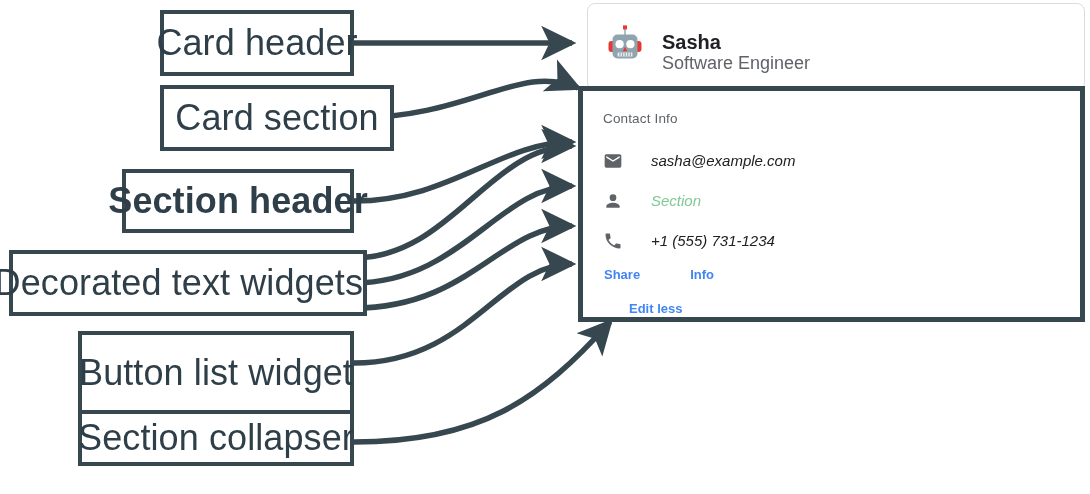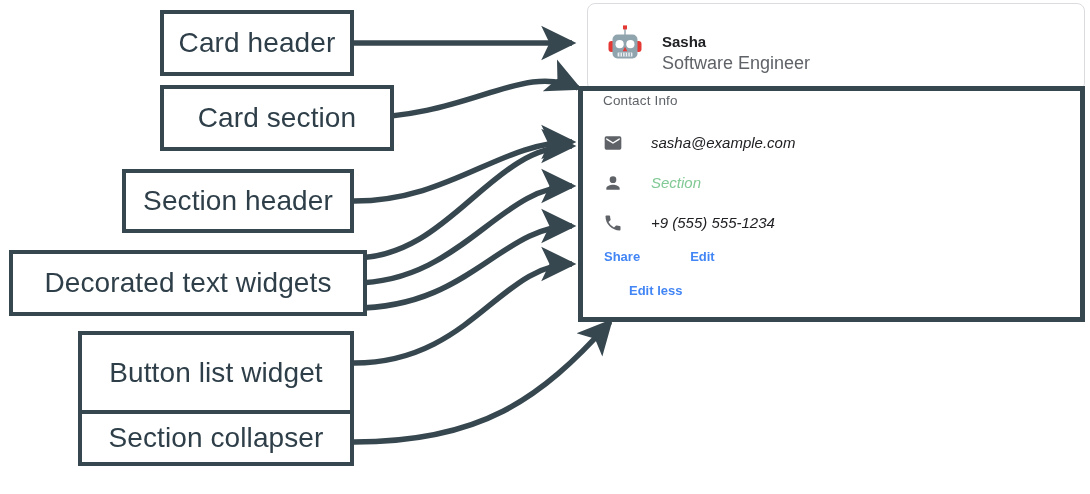--- a/index.html
+++ b/index.html
@@ -22,30 +22,30 @@
     box-sizing:border-box;
     background:#ffffff;
     border:4px solid #37474f;
     display:flex;
     align-items:center;
     justify-content:center;
     z-index:30;
   }
   .label-box span{
     color:#2f3f49;
-    font-size:28px;
+    font-size:36px;
     line-height:1;
     letter-spacing:0.1px;
     white-space:nowrap;
   }
 
   #lb-card-header   {left:160px; top:10px;  width:194px; height:66px;}
   #lb-card-section  {left:160px; top:85px;  width:234px; height:66px;}
-  #lb-section-header{left:122px; top:169px; width:232px; height:64px;}
-  #lb-decorated     {left:9px;   top:250px; width:358px; height:66px;}
+  #lb-section-header{left:122px; top:169px; width:232px; height:64px;font-weight:bold;}
+  #lb-decorated     {left:9px;   top:250px; width:358px; height:66px;justify-content:flex-end;}
   #lb-button-list   {left:78px;  top:331px; width:276px; height:84px;}
   #lb-collapser     {left:78px;  top:410px; width:276px; height:56px;text-align:center;}
 
   
   #arrows{
     position:absolute;
     left:0; top:0;
     width:1090px;
     height:494px;
     z-index:20;
@@ -71,21 +71,21 @@
     padding:12px 0 0 14px;
   }
   #avatar{
     width:46px;height:46px;
     flex:0 0 46px;
     margin-right:14px;
     display:block;
   }
   .who{display:flex;flex-direction:column;justify-content:center;}
   .who .name{
-    font-size:15px;
+    font-size:20px;
     font-weight:bold;
     color:#202124;
     line-height:20px;
     margin-top:16px;
   }
   .who .role{
     font-size:18px;
     color:#5f6368;
     line-height:22px;
   }
@@ -96,21 +96,21 @@
     left:578px;
     top:86px;
     width:507px;
     height:236px;
     box-sizing:border-box;
     border:5px solid #37474f;
     background:#ffffff;
     z-index:12;
   }
   #section-inner{
-    padding:2px 0 0 20px;
+    padding:20px 0 0 20px;
   }
   #section-title{
     font-size:13.5px;
     color:#5f6368;
     letter-spacing:0.15px;
     line-height:16px;
     margin-bottom:14px;
   }
   .info-row{
     display:flex;
@@ -262,26 +262,26 @@
         <svg class="ico" viewBox="0 0 24 24" xmlns="http://www.w3.org/2000/svg">
           <path fill="#5f6368" d="M12 12a4 4 0 1 0 0-8 4 4 0 0 0 0 8zm0 2c-3.3 0-8 1.7-8 4v2h16v-2c0-2.3-4.7-4-8-4z"></path>
         </svg>
         <span class="val status">Section</span>
       </div>
 
       <div class="info-row">
         <svg class="ico" viewBox="0 0 24 24" xmlns="http://www.w3.org/2000/svg">
           <path fill="#5f6368" d="M6.6 10.8a15.1 15.1 0 0 0 6.6 6.6l2.2-2.2c.3-.3.7-.4 1-.2 1.2.4 2.4.6 3.6.6.6 0 1 .4 1 1V20c0 .6-.4 1-1 1A17 17 0 0 1 3 4c0-.6.4-1 1-1h3.5c.6 0 1 .4 1 1 0 1.3.2 2.5.6 3.6.1.3 0 .7-.2 1l-2.3 2.2z"></path>
         </svg>
-        <span class="val">+9 (555) 555-1234</span>
+        <span class="val">+1 (555) 731-1234</span>
       </div>
 
       <div id="button-row">
         <button class="link-btn">Share</button>
-        <button class="link-btn">Edit</button>
+        <button class="link-btn">Info</button>
       </div>
 
       <div id="collapser-row">
         <button class="link-btn">Edit less</button>
       </div>
 
     </div>
   </div>
 
 </div>

